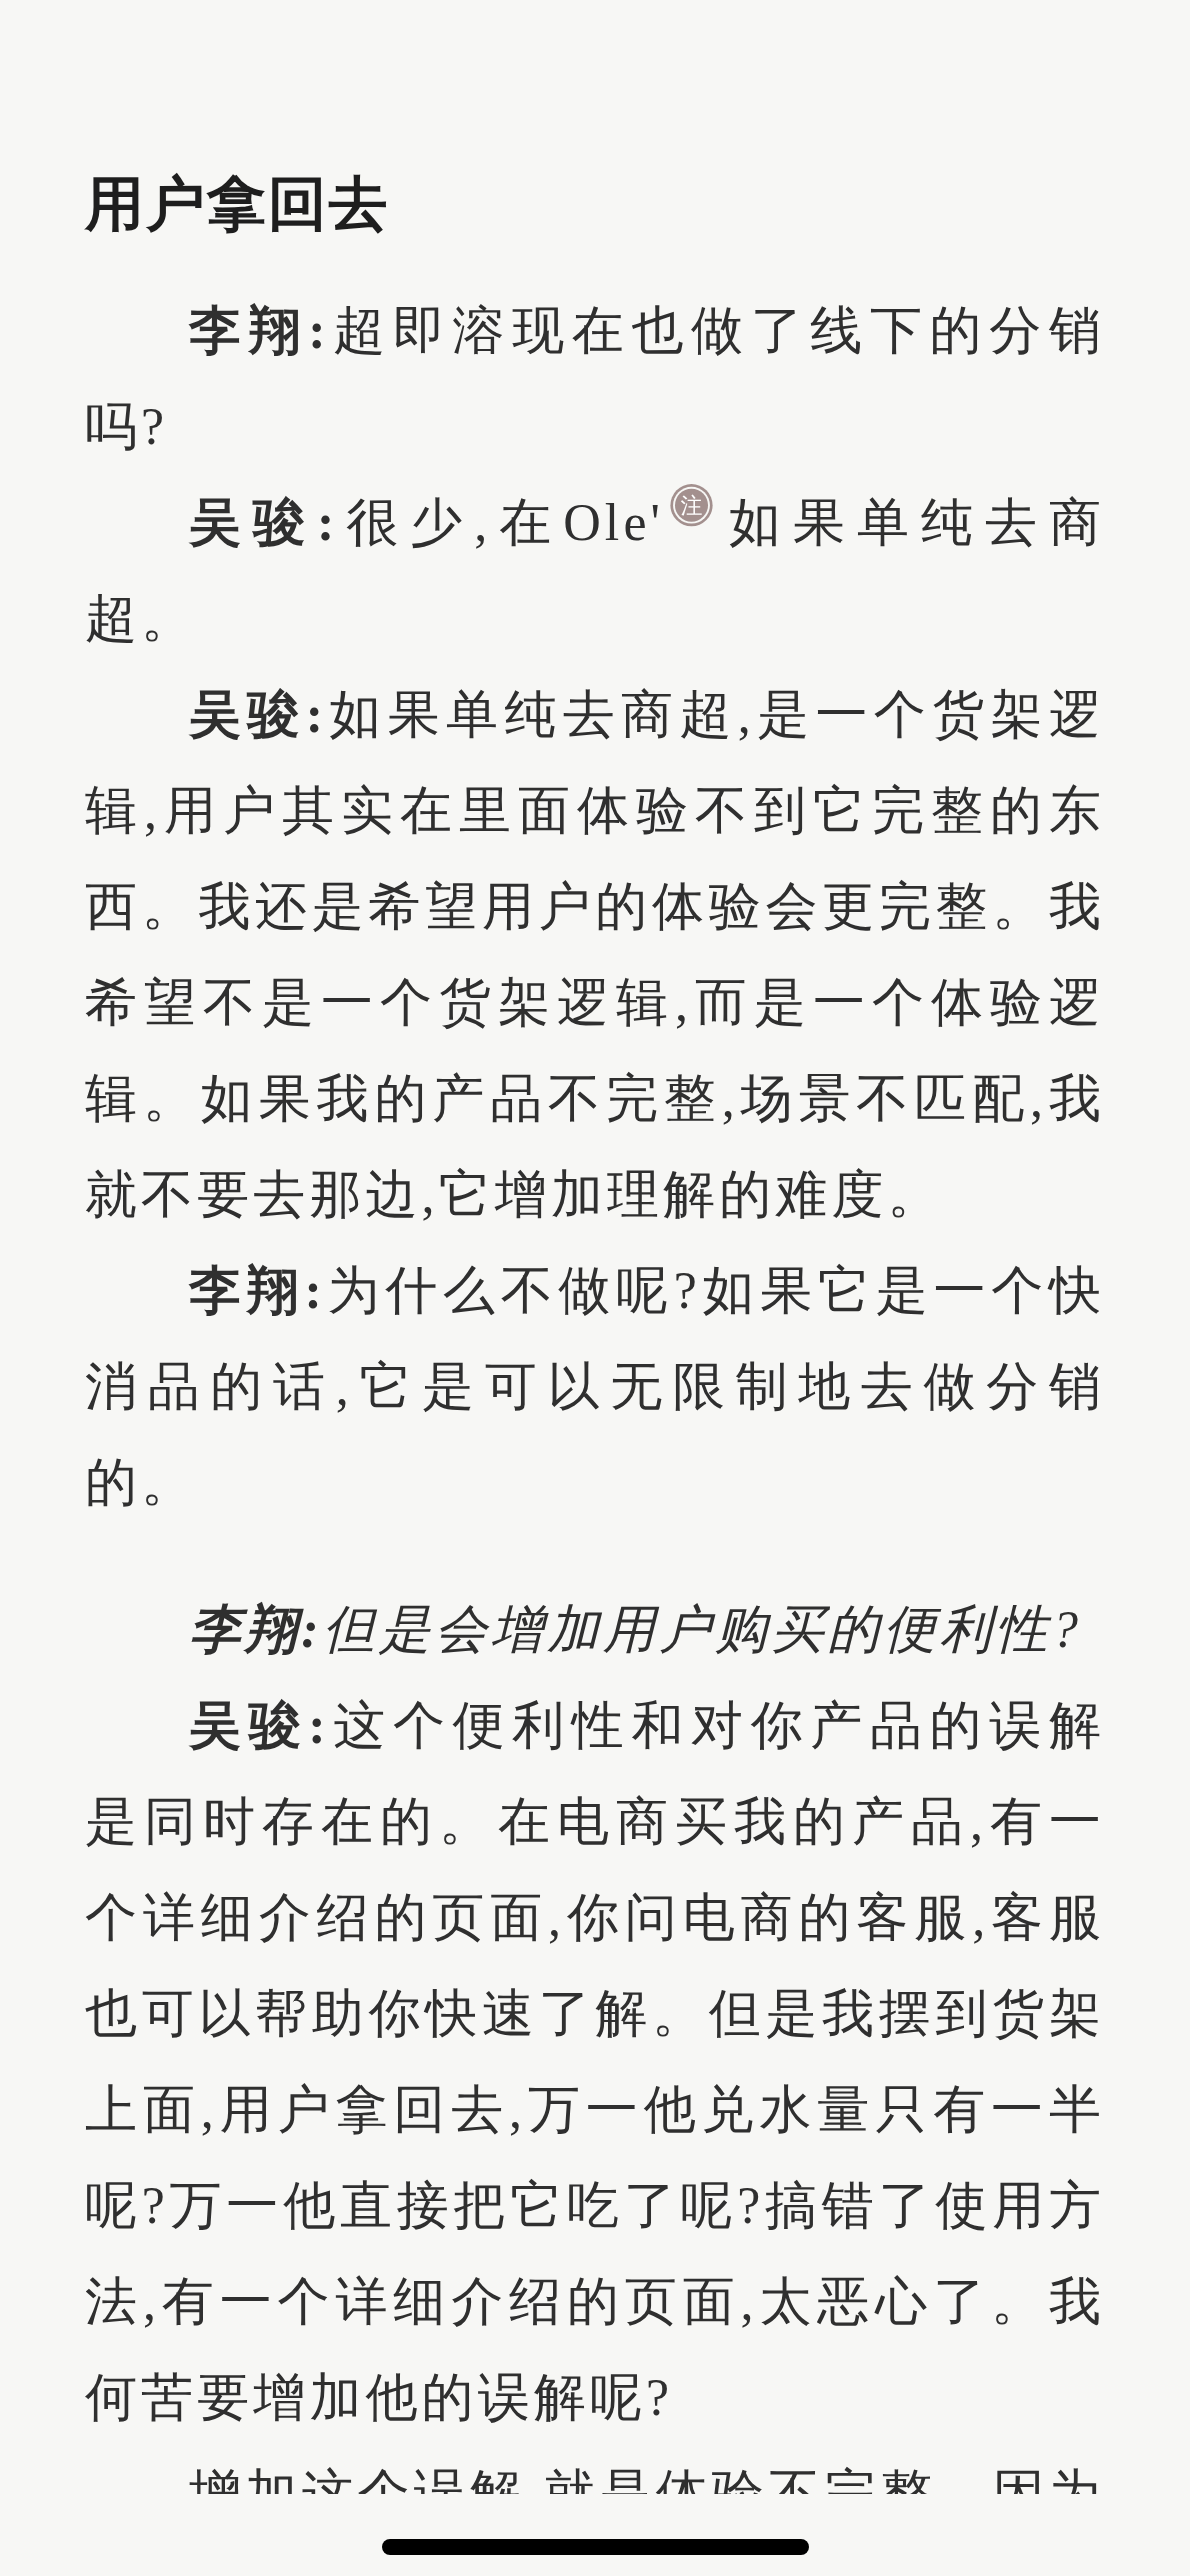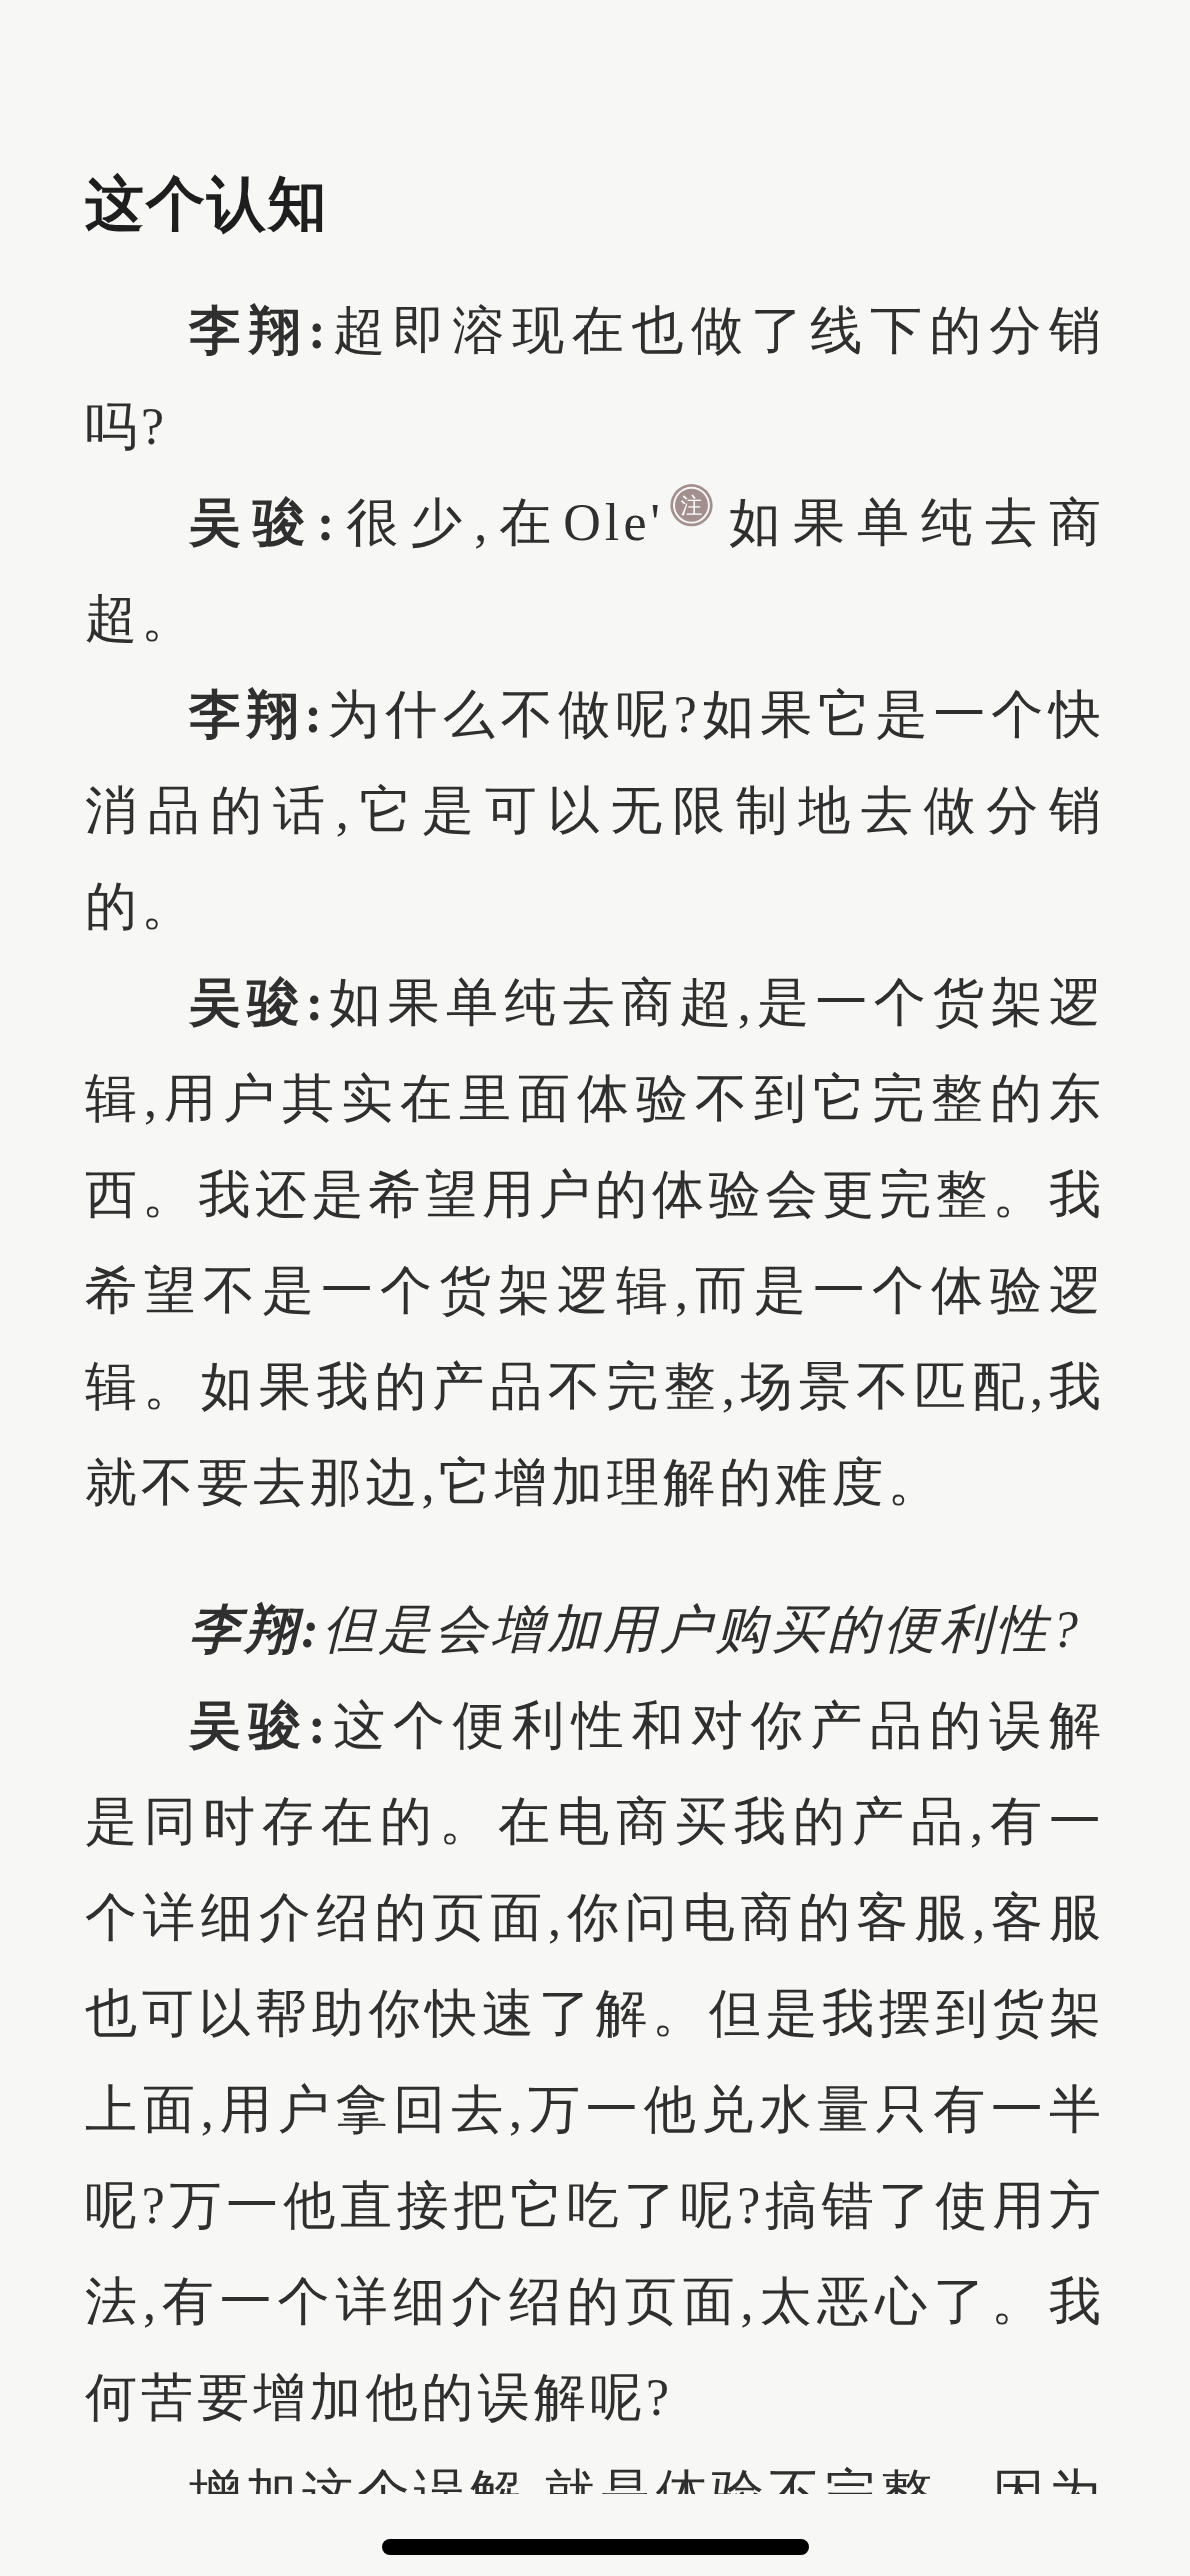--- a/index.html
+++ b/index.html
@@ -81,26 +81,26 @@
     height: 16px;
     border-radius: 8.3px;
     background: #000000;
   }
 </style>
 </head>
 <body>
 
 <div class="content-clip">
   <div class="chapter">
-    <h1 class="chapter-title">这个认知</h1>
+    <h1 class="chapter-title">用户拿回去</h1>
     <div class="chapter-body" id="chapter-body">
         <p><span class="speaker">李翔:</span><span>超即溶现在也做了线下的分销吗?</span></p>
         <p><span class="speaker">吴骏:</span><span>很少,在Ole'</span><span class="note-badge">注</span><span>如果单纯去商超。</span></p>
+        <p><span class="speaker">吴骏:</span><span>如果单纯去商超,是一个货架逻辑,用户其实在里面体验不到它完整的东西。我还是希望用户的体验会更完整。我希望不是一个货架逻辑,而是一个体验逻辑。如果我的产品不完整,场景不匹配,我就不要去那边,它增加理解的难度。</span></p>
         <p><span class="speaker">李翔:</span><span>为什么不做呢?如果它是一个快消品的话,它是可以无限制地去做分销的。</span></p>
-        <p><span class="speaker">吴骏:</span><span>如果单纯去商超,是一个货架逻辑,用户其实在里面体验不到它完整的东西。我还是希望用户的体验会更完整。我希望不是一个货架逻辑,而是一个体验逻辑。如果我的产品不完整,场景不匹配,我就不要去那边,它增加理解的难度。</span></p>
         <p class="gap-before"><span class="speaker">李翔:</span><span>但是会增加用户购买的便利性?</span></p>
         <p><span class="speaker">吴骏:</span><span>这个便利性和对你产品的误解是同时存在的。在电商买我的产品,有一个详细介绍的页面,你问电商的客服,客服也可以帮助你快速了解。但是我摆到货架上面,用户拿回去,万一他兑水量只有一半呢?万一他直接把它吃了呢?搞错了使用方法,有一个详细介绍的页面,太恶心了。我何苦要增加他的误解呢?</span></p>
         <p><span>增加这个误解,就是体验不完整。因为它是一个创新产品。用户看到这个罐子会很开心,但他不知道这是什么东西。这个认知</span></p>
       </div>
   </div>
 </div>
 
 <div class="home-indicator"></div>
 
 

